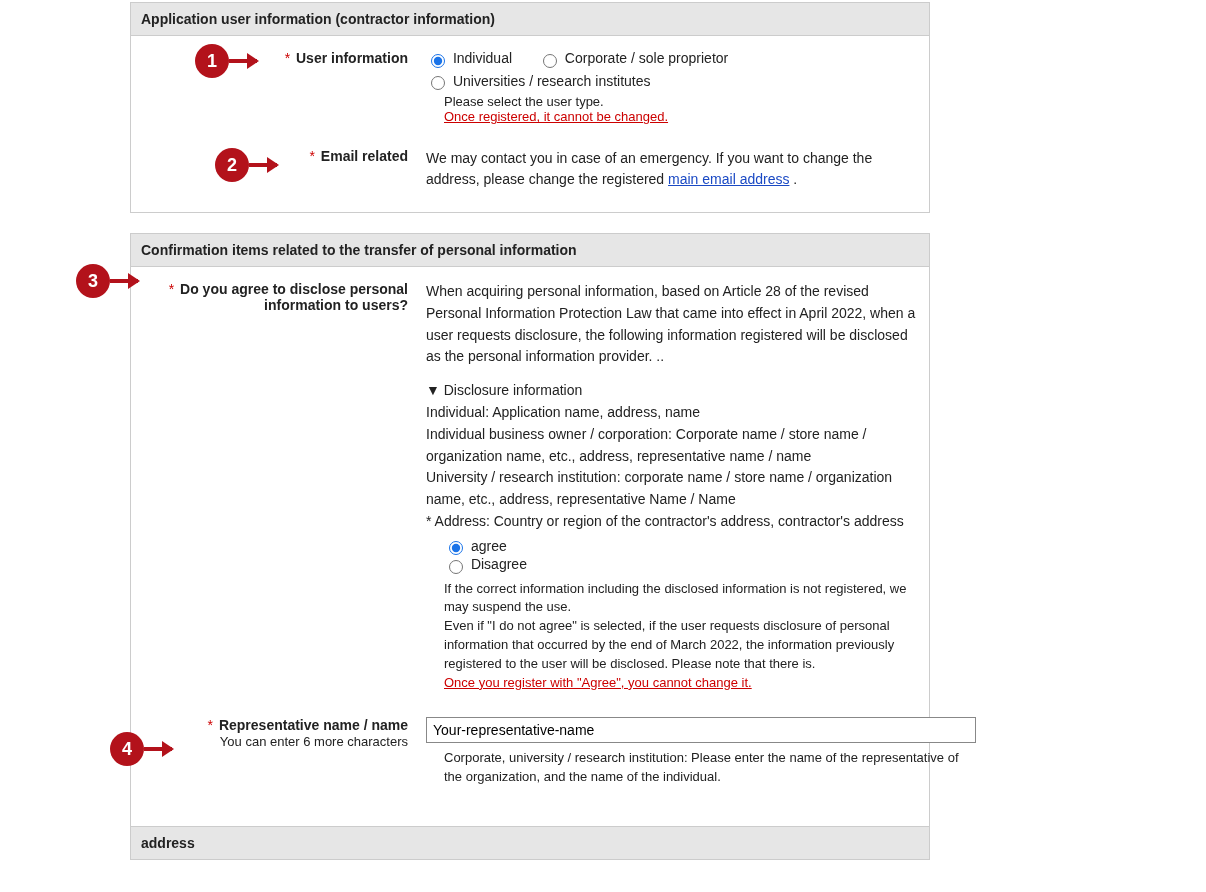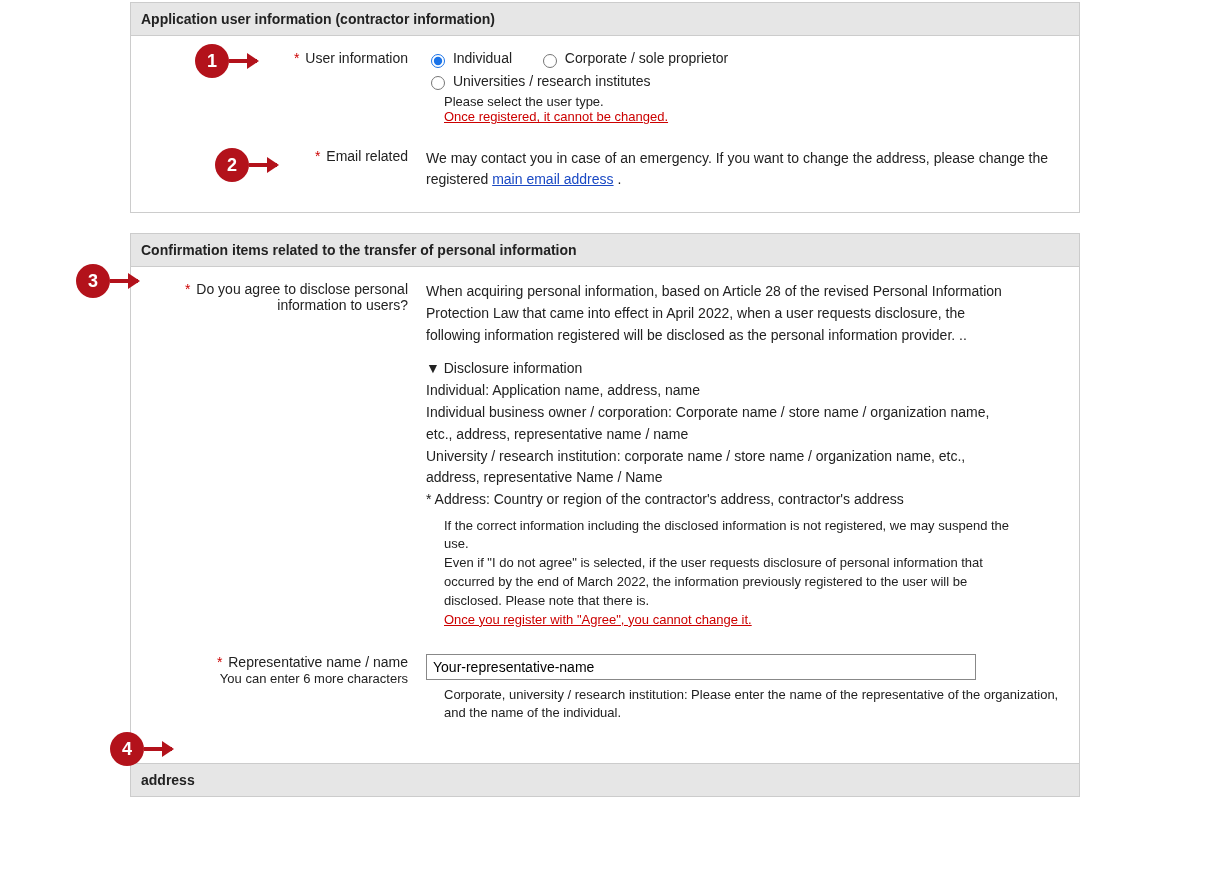--- a/index.html
+++ b/index.html
@@ -12,42 +12,42 @@
     background: #fff;
     width: 1206px;
   }
   .wrap {
     position: relative;
     padding: 2px 0 0 130px;
   }
   .panel {
     border: 1px solid #ccc;
     margin-bottom: 20px;
-    width: 950px;
+    width: 800px;
   }
   .panel-header {
     background: #e6e6e6;
     font-weight: bold;
     padding: 8px 10px;
     font-size: 14px;
     border-bottom: 1px solid #ccc;
   }
   .row {
     display: flex;
     padding: 14px 10px 10px 10px;
     align-items: flex-start;
   }
   .label-col {
     width: 285px;
     text-align: right;
     padding-right: 18px;
     flex-shrink: 0;
   }
   .req { color: #c00; margin-right: 2px; }
-  .label-main { font-weight: normal; }
+  .label-main { font-weight: bold; }
   .label-sub { font-weight: normal; font-size: 13px; }
   .value-col { flex: 1; }
   .radio-line { margin-bottom: 4px; }
   .radio-line label { margin-right: 22px; }
   .note-block { margin: 4px 0 0 18px; font-size: 13px; }
   .warn { color: #c00; text-decoration: underline; }
   .link { color: #1a49c4; text-decoration: underline; }
   .para { margin-bottom: 14px; line-height: 1.55; }
   .dh { font-weight: normal; margin-bottom: 4px; }
   .note2 { margin: 6px 0 0 18px; font-size: 13px; line-height: 1.45; }
@@ -155,20 +155,24 @@
         <div class="para">When acquiring personal information, based on Article 28 of the revised Personal Information Protection Law that came into effect in April 2022, when a user requests disclosure, the following information registered will be disclosed as the personal information provider. ..</div>
 
         <div class="dh">▼ Disclosure information</div>
         <div class="para" style="margin-bottom:5px;">
           <div>Individual: Application name, address, name</div>
           <div>Individual business owner / corporation: Corporate name / store name / organization name, etc., address, representative name / name</div>
           <div>University / research institution: corporate name / store name / organization name, etc., address, representative Name / Name</div>
           <div>* Address: Country or region of the contractor's address, contractor's address</div>
         </div>
 
+        <div style="margin-left:18px;">
+          <div><label><input type="radio" name="ag" checked="" style=""> <span>agree</span></label></div>
+          <div><label><input type="radio" name="ag" style=""> <span>Disagree</span></label></div>
+        </div>
 
         <div class="note2">
           <div>If the correct information including the disclosed information is not registered, we may suspend the use.</div>
           <div>Even if "I do not agree" is selected, if the user requests disclosure of personal information that occurred by the end of March 2022, the information previously registered to the user will be disclosed. Please note that there is.</div>
           <div class="warn">Once you register with "Agree", you cannot change it.</div>
         </div>
       </div>
     </div>
 
     <div class="row" style="padding-bottom:40px;">

